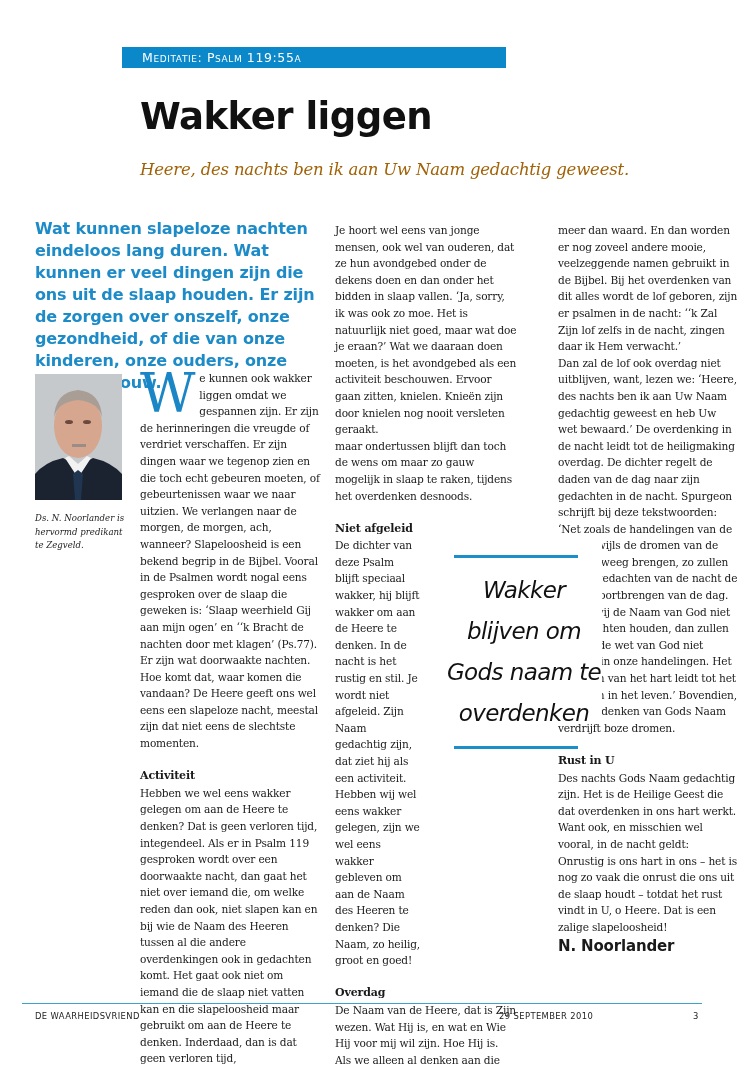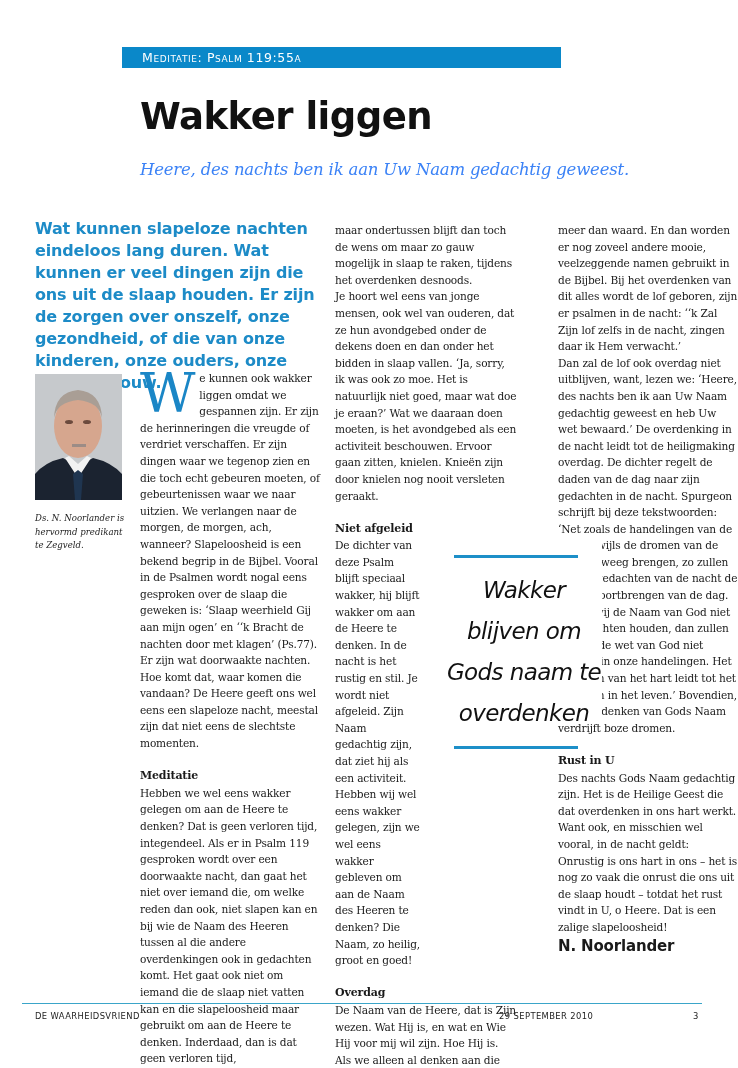--- a/index.html
+++ b/index.html
@@ -1,27 +1,27 @@
 <!DOCTYPE html>
 <html><head>
 <meta charset="utf-8">
 <style>
   html, body { margin: 0; padding: 0; background: #ffffff; }
   body { width: 738px; height: 1068px; position: relative; overflow: hidden;
          font-family: "DejaVu Serif", serif; color: #1a1a1a; }
   .abs { position: absolute; }
 
-  .kicker { left: 122px; top: 47px; width: 439px; height: 21px; background: #0a88c9;
+  .kicker { left: 122px; top: 47px; width: 384px; height: 21px; background: #0a88c9;
             color: #ffffff; font-family: "DejaVu Sans", sans-serif; font-size: 12.5px;
             letter-spacing: 0.6px; line-height: 21px; padding-left: 20px; box-sizing: border-box;
             font-variant: small-caps; }
   .title { left: 140px; top: 92px; font-family: "DejaVu Sans", sans-serif; font-weight: bold;
            font-size: 37px; letter-spacing: -0.5px; color: #111; line-height: 50px; }
   .subtitle { left: 140px; top: 158px; font-family: "DejaVu Serif", serif; font-style: italic;
-              font-size: 16.5px; color: #3b82f6; line-height: 24px; letter-spacing: -0.2px; text-align: center; }
+              font-size: 16.5px; color: #a16207; line-height: 24px; letter-spacing: -0.2px; text-align: center; }
 
   .intro { left: 35px; top: 218px; width: 285px; font-family: "DejaVu Sans", sans-serif;
            font-weight: bold; color: #1d8bc7; font-size: 16px; line-height: 22px; letter-spacing: -0.15px; }
 
   .photo { left: 35px; top: 374px; width: 87px; height: 126px; overflow: hidden;
            background: linear-gradient(180deg, #c9ccd0 0%, #c4c8cb 60%, #b8bcbf 100%); }
   .caption { left: 35px; top: 512px; width: 95px; font-style: italic; font-size: 8.6px;
              line-height: 13.5px; color: #222; }
 
   .col { font-size: 10.6px; line-height: 16.6px; color: #1a1a1a; letter-spacing: -0.15px; }
@@ -69,27 +69,27 @@
     <path d="M19 44 Q20 18 43 16 Q66 18 67 44 Q64 28 43 26 Q22 28 19 44 Z" fill="#a99e95"></path>
     <rect x="37" y="70" width="14" height="3" fill="#9c8c86"></rect>
     <ellipse cx="34" cy="48" rx="4" ry="2" fill="#6b4a3d"></ellipse>
     <ellipse cx="52" cy="48" rx="4" ry="2" fill="#6b4a3d"></ellipse>
   </svg>
 </div>
 <div class="abs caption">Ds. N. Noorlander is hervormd predikant te Zegveld.</div>
 
 <div class="abs col col1">
   <p><span class="dropcap">W</span><span>e kunnen ook wakker liggen omdat we gespannen zijn. Er zijn de herinneringen die vreugde of verdriet verschaffen. Er zijn dingen waar we tegenop zien en die toch echt gebeuren moeten, of gebeurtenissen waar we naar uitzien. We verlangen naar de morgen, de morgen, ach, wanneer? Slapeloosheid is een bekend begrip in de Bijbel. Vooral in de Psalmen wordt nogal eens gesproken over de slaap die geweken is: ‘Slaap weerhield Gij aan mijn ogen’ en ‘‘k Bracht de nachten door met klagen’ (Ps.77). Er zijn wat doorwaakte nachten. Hoe komt dat, waar komen die vandaan? De Heere geeft ons wel eens een slapeloze nacht, meestal zijn dat niet eens de slechtste momenten.</span></p>
-  <h4>Meditatie</h4>
+  <h4>Activiteit</h4>
   <p>Hebben we wel eens wakker gelegen om aan de Heere te denken? Dat is geen verloren tijd, integendeel. Als er in Psalm 119 gesproken wordt over een doorwaakte nacht, dan gaat het niet over iemand die, om welke reden dan ook, niet slapen kan en bij wie de Naam des Heeren tussen al die andere overdenkingen ook in gedachten komt. Het gaat ook niet om iemand die de slaap niet vatten kan en die slapeloosheid maar gebruikt om aan de Heere te denken. Inderdaad, dan is dat geen verloren tijd,</p>
 </div>
 
 <div class="abs col col2">
+  <p>Je hoort wel eens van jonge mensen, ook wel van ouderen, dat ze hun avondgebed onder de dekens doen en dan onder het bidden in slaap vallen. ‘Ja, sorry, ik was ook zo moe. Het is natuurlijk niet goed, maar wat doe je eraan?’ Wat we daaraan doen moeten, is het avondgebed als een activiteit beschouwen. Ervoor gaan zitten, knielen. Knieën zijn door knielen nog nooit versleten geraakt.</p>
   <p>maar ondertussen blijft dan toch de wens om maar zo gauw mogelijk in slaap te raken, tijdens het overdenken desnoods.</p>
-  <p>Je hoort wel eens van jonge mensen, ook wel van ouderen, dat ze hun avondgebed onder de dekens doen en dan onder het bidden in slaap vallen. ‘Ja, sorry, ik was ook zo moe. Het is natuurlijk niet goed, maar wat doe je eraan?’ Wat we daaraan doen moeten, is het avondgebed als een activiteit beschouwen. Ervoor gaan zitten, knielen. Knieën zijn door knielen nog nooit versleten geraakt.</p>
   <h4>Niet afgeleid</h4>
   <p style="width:86px;"><span>De dichter van deze Psalm blijft speciaal wakker, hij blijft wakker om aan de Heere te denken. In de nacht is het rustig en stil. Je wordt niet afgeleid. Zijn Naam gedachtig zijn, dat ziet hij als een activiteit. Hebben wij wel eens wakker gelegen, zijn we wel eens wakker gebleven om aan de Naam des Heeren te denken? Die Naam, zo heilig, groot en goed!</span></p>
   <h4>Overdag</h4>
   <p>De Naam van de Heere, dat is Zijn wezen. Wat Hij is, en wat en Wie Hij voor mij wil zijn. Hoe Hij is. Als we alleen al denken aan die prachtige, rijke profetie uit Jesaja 9: ‘... en men noemt Zijn naam Wonderlijk, Raad, Sterke God, Vader der eeuwigheid, Vredevorst’. Dat te overdenken, daar komen we in één nacht niet mee klaar. Ook niet in twee, daar komen we nooit mee klaar. Het is het wakker blijven</p>
 </div>
 
 <div class="abs col col3">
   <p>meer dan waard. En dan worden er nog zoveel andere mooie, veelzeggende namen gebruikt in de Bijbel. Bij het overdenken van dit alles wordt de lof geboren, zijn er psalmen in de nacht: ‘‘k Zal Zijn lof zelfs in de nacht, zingen daar ik Hem verwacht.’</p>
   <p><span>Dan zal de lof ook overdag niet uitblijven, want, lezen we: ‘Heere, des nachts ben ik aan Uw Naam gedachtig geweest en heb Uw wet bewaard.’ De overdenking in de nacht leidt tot de heiligmaking overdag. De dichter regelt de daden van de dag naar zijn gedachten in de nacht. Spurgeon schrijft bij deze tekstwoorden: ‘Net zoals de handelingen van de dag dikwijls de dromen van de nacht teweeg brengen, zo zullen ook de gedachten van de nacht de daden voortbrengen van de dag. Indien wij de Naam van God niet in gedachten houden, dan zullen wij ook de wet van God niet houden in onze handelingen. Het vergeten van het hart leidt tot het vergeten in het leven.’ Bovendien, het overdenken van Gods Naam verdrijft boze dromen.</span></p>
   <h4>Rust in U</h4>

